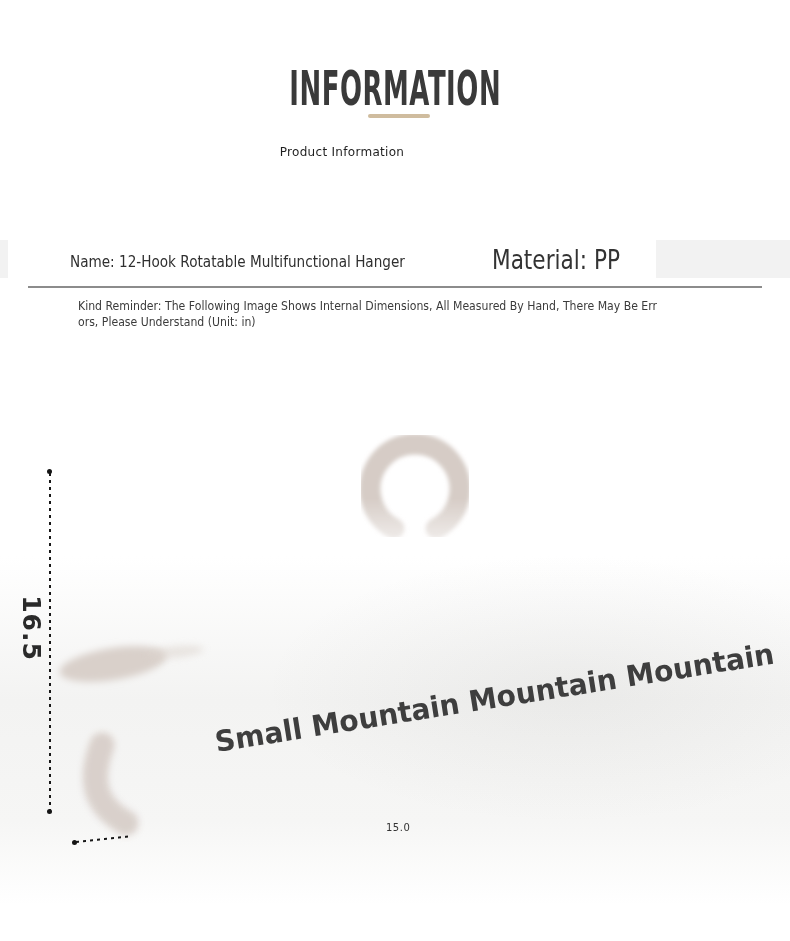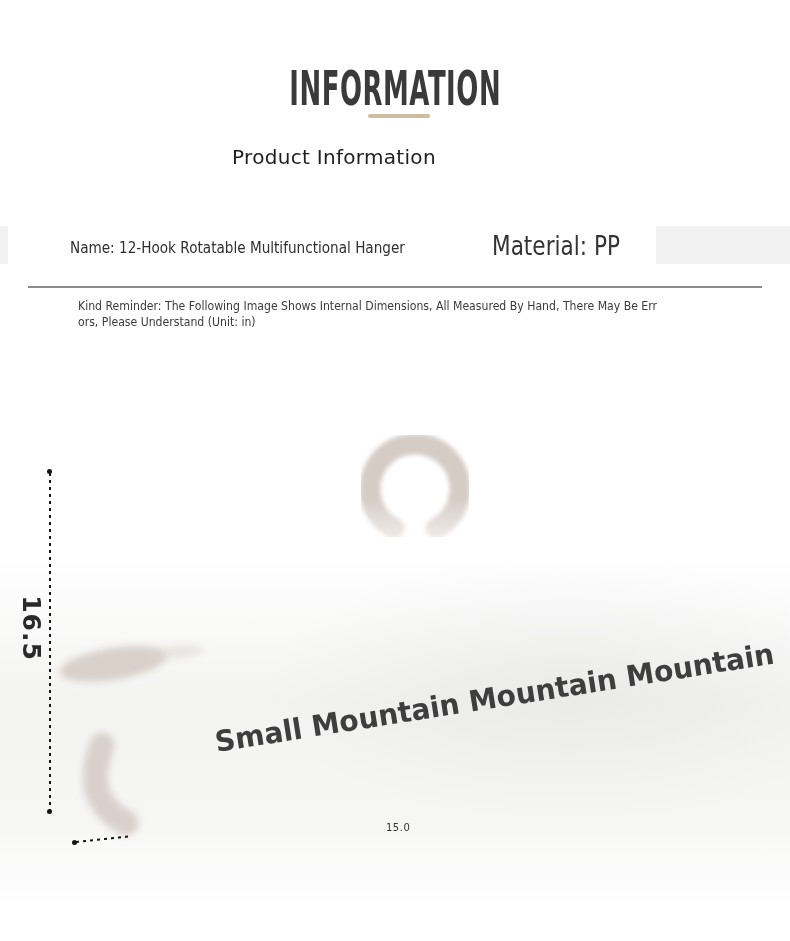--- a/index.html
+++ b/index.html
@@ -31,27 +31,28 @@
   }
   .title-underline {
     position: absolute; left: 368px; top: 114px;
     width: 62px; height: 3.5px;
     background: #cfbc9e;
     border-radius: 2px;
   }
   .subtitle {
     position: absolute; left: 0; top: 145px; width: 668px;
     text-align: center;
-    font-size: 20px;
+    font-size: 12px;
     letter-spacing: 0.3px;
     color: #1f1f1f;
+    padding-left: 8px;
   }
 
   
-  .info-row { position: absolute; left: 0; top: 224px; width: 790px; height: 44px; background: #ffffff; text-align: center; }
+  .info-row { position: absolute; left: 0; top: 238px; width: 790px; height: 44px; background: #ffffff; text-align: center; }
   .edge-rect { position: absolute; top: 2px; height: 38px; background: #f2f2f2; }
   .edge-rect.left  { left: 0; width: 8px; }
   .edge-rect.right { left: 656px; width: 134px; }
   .product-name {
     position: absolute; left: 70px; top: 14px;
     font-size: 16px; color: #2f2f2f;
     transform: scaleX(0.85); transform-origin: left center;
     white-space: nowrap;
   }
   .product-material {

